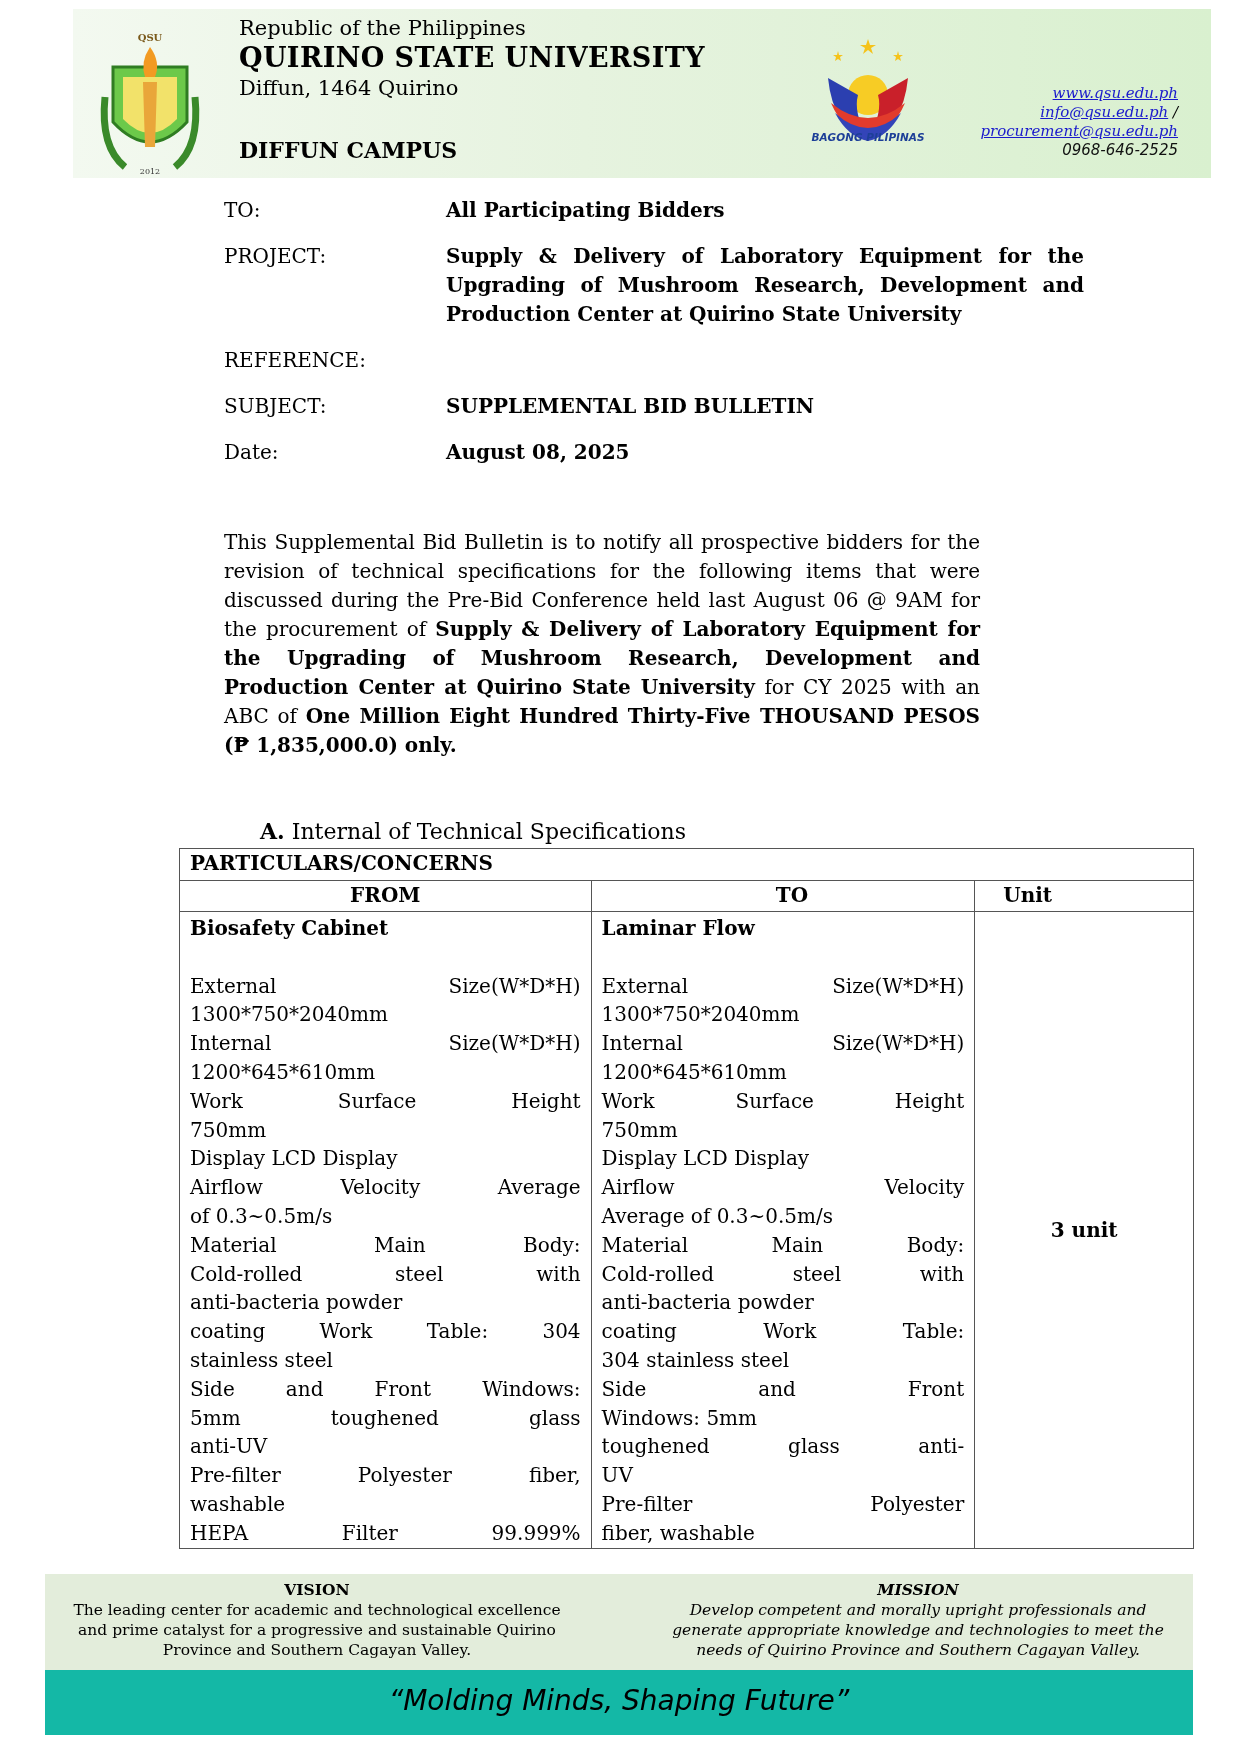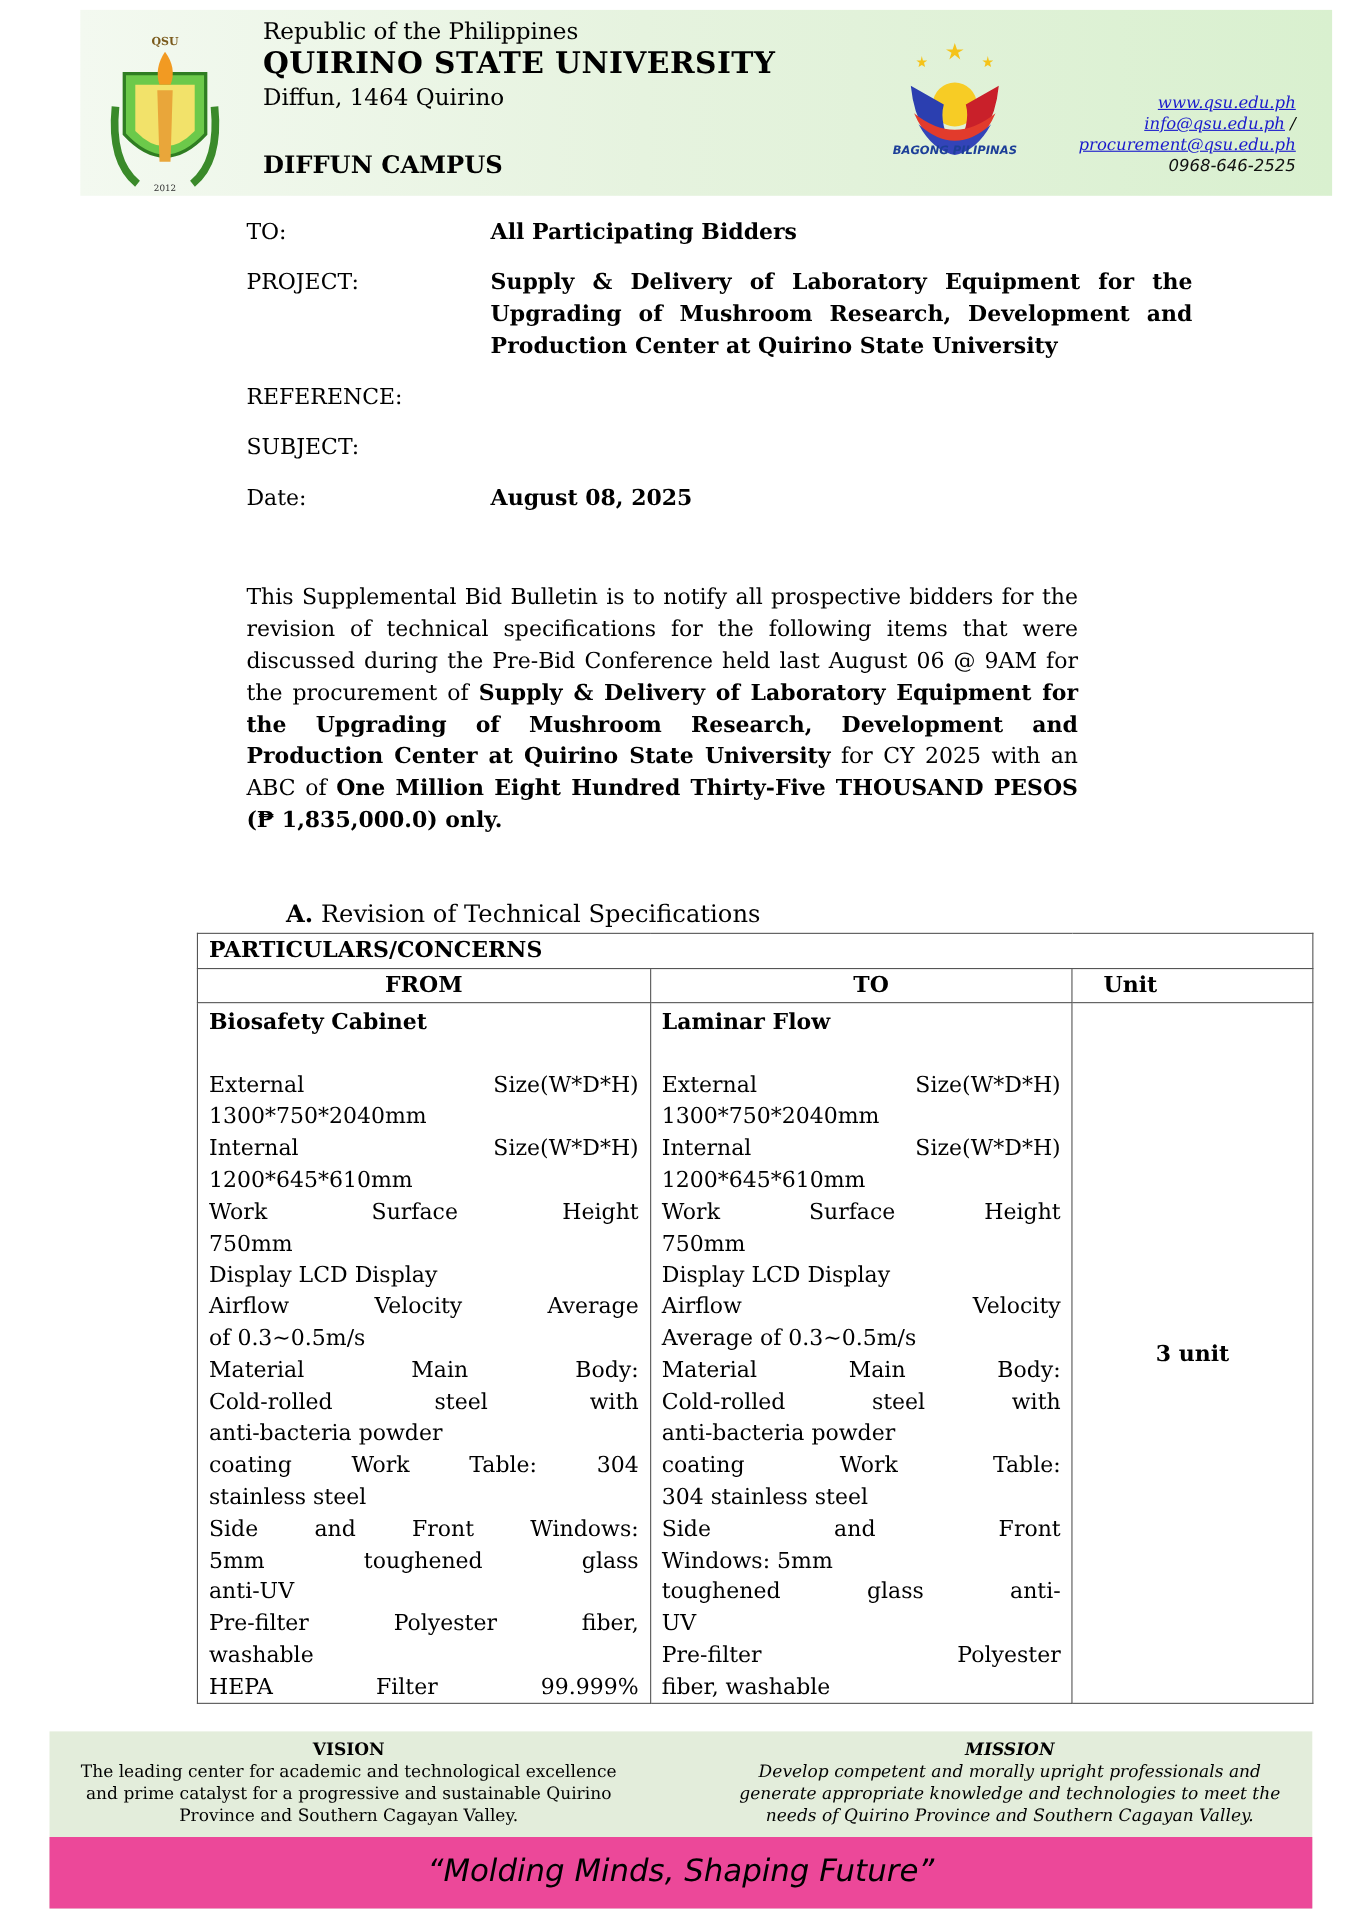--- a/index.html
+++ b/index.html
@@ -55,21 +55,21 @@
 
   
   .footer { position:absolute; left:45px; top:1574px; width:1148px; height:161px;
             background:#e3eddb; }
   .vm { position:absolute; top:6px; width:520px; text-align:center;
         font-size:15.5px; line-height:20px; }
   .vm .h { font-weight:bold; }
   .vision { left:12px; }
   .mission { left:613px;font-style:italic; }
   .motto { position:absolute; left:0; width:100%; top:96px; height:65px;
-           background:#ec4899; text-align:center; font-family:"DejaVu Sans", sans-serif;
+           background:#14b8a6; text-align:center; font-family:"DejaVu Sans", sans-serif;
            font-style:italic; font-size:28px; line-height:62px; }
 </style>
 </head>
 <body>
 
 <div class="header">
   <svg class="seal" viewBox="0 0 110 150">
     <path d="M10 70 Q5 120 30 140" stroke="#3a8a2a" stroke-width="7" fill="none"></path>
     <path d="M100 70 Q105 120 80 140" stroke="#3a8a2a" stroke-width="7" fill="none"></path>
     <path d="M18 40 L92 40 L92 95 Q55 135 18 95 Z" fill="#6cc94a" stroke="#2f7d22" stroke-width="3"></path>
@@ -114,30 +114,31 @@
   </div>
   <div class="memo-row">
     <div class="memo-label">PROJECT:</div>
     <div class="memo-value">Supply &amp; Delivery of Laboratory Equipment for the Upgrading of Mushroom Research, Development and Production Center at Quirino State University</div>
   </div>
   <div class="memo-row">
     <div class="memo-label">REFERENCE:</div>
   </div>
   <div class="memo-row">
     <div class="memo-label">SUBJECT:</div>
+    <div class="memo-value">SUPPLEMENTAL BID BULLETIN</div>
   </div>
   <div class="memo-row">
     <div class="memo-label">Date:</div>
     <div class="memo-value">August 08, 2025</div>
   </div>
 </div>
 
 <div class="para"><span>This Supplemental Bid Bulletin is to notify all prospective bidders for the revision of technical specifications for the following items that were discussed during the Pre-Bid Conference held last August 06 @ 9AM for the procurement of </span><b>Supply &amp; Delivery of Laboratory Equipment for the Upgrading of Mushroom Research, Development and Production Center at Quirino State University</b><span> for CY 2025 with an ABC of </span><b>One Million Eight Hundred Thirty-Five THOUSAND PESOS (₱ 1,835,000.0) only.</b></div>
 
-<div class="section-a"><span class="letter">A.</span><span> Revision of Technical Specifications</span></div>
+<div class="section-a"><span class="letter">A.</span><span> Internal of Technical Specifications</span></div>
 
 <table class="spec">
   <colgroup>
       <col style="width:412px">
       <col style="width:384px">
       <col style="width:219px">
     </colgroup>
   <tbody>
       <tr>
     <th colspan="3" class="th-part">PARTICULARS/CONCERNS</th>

